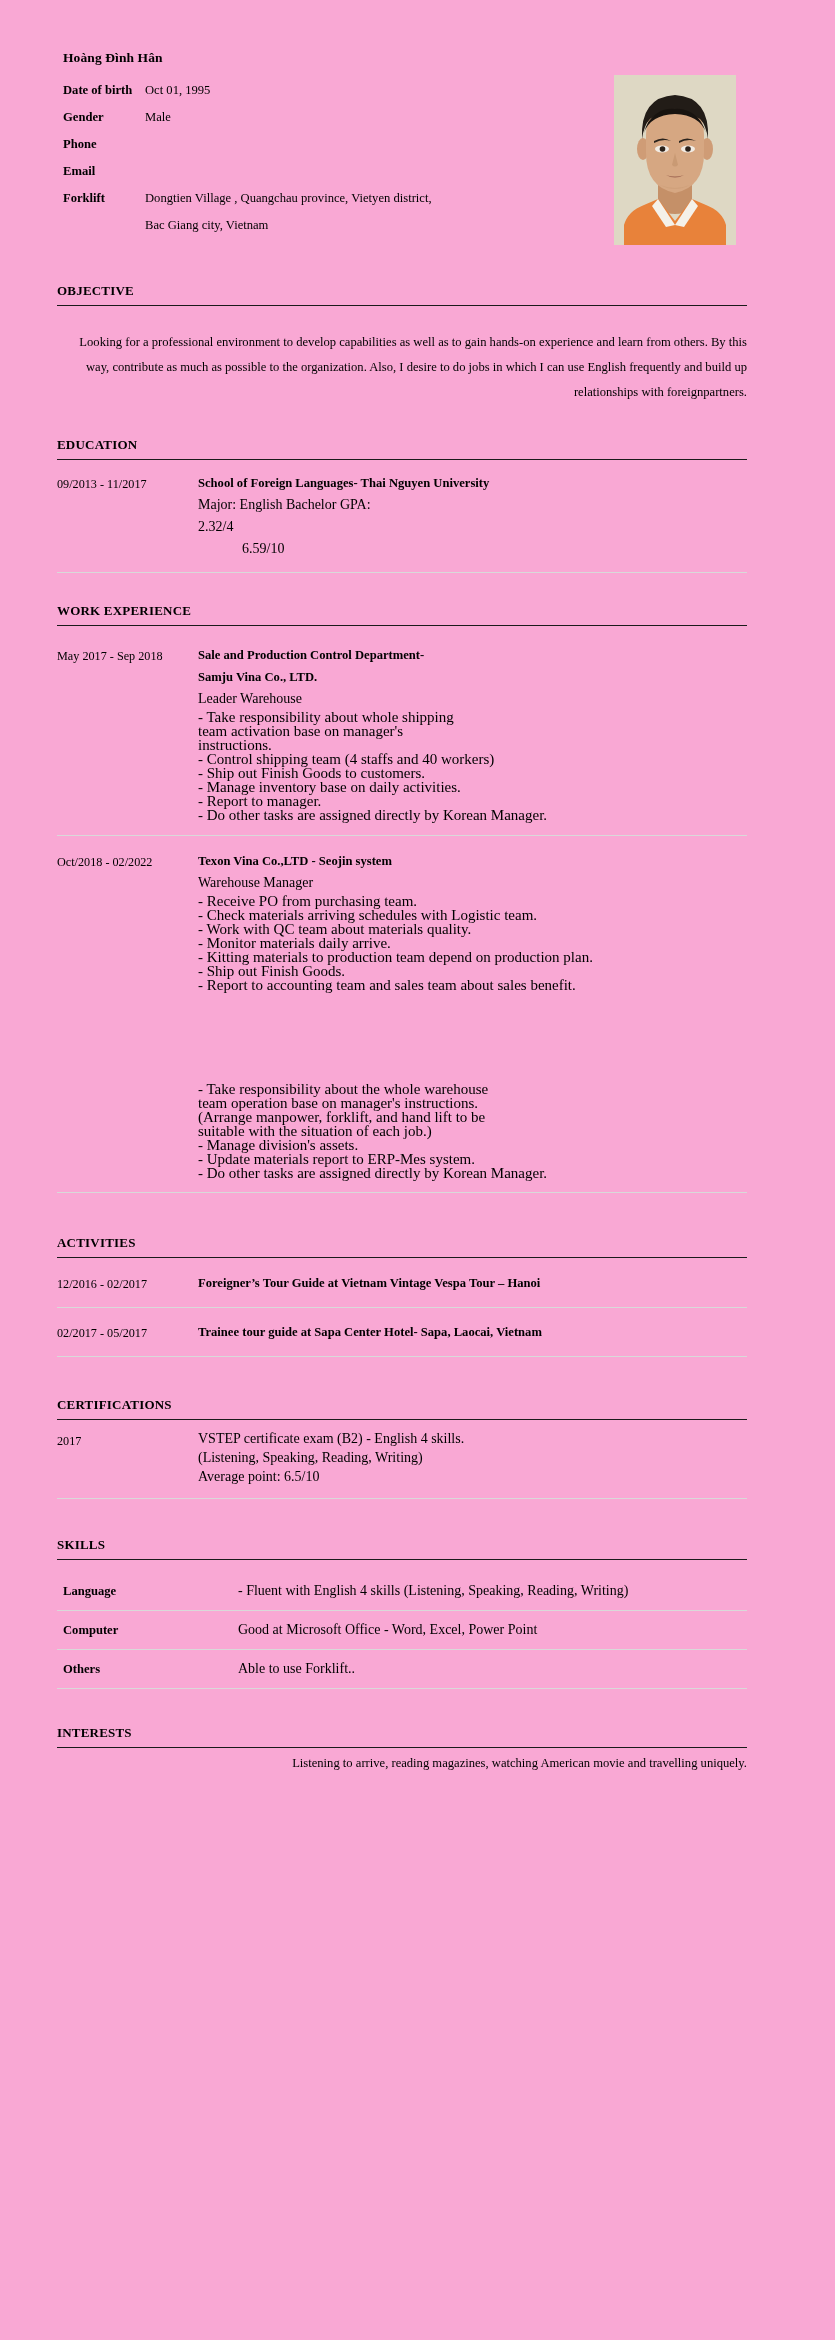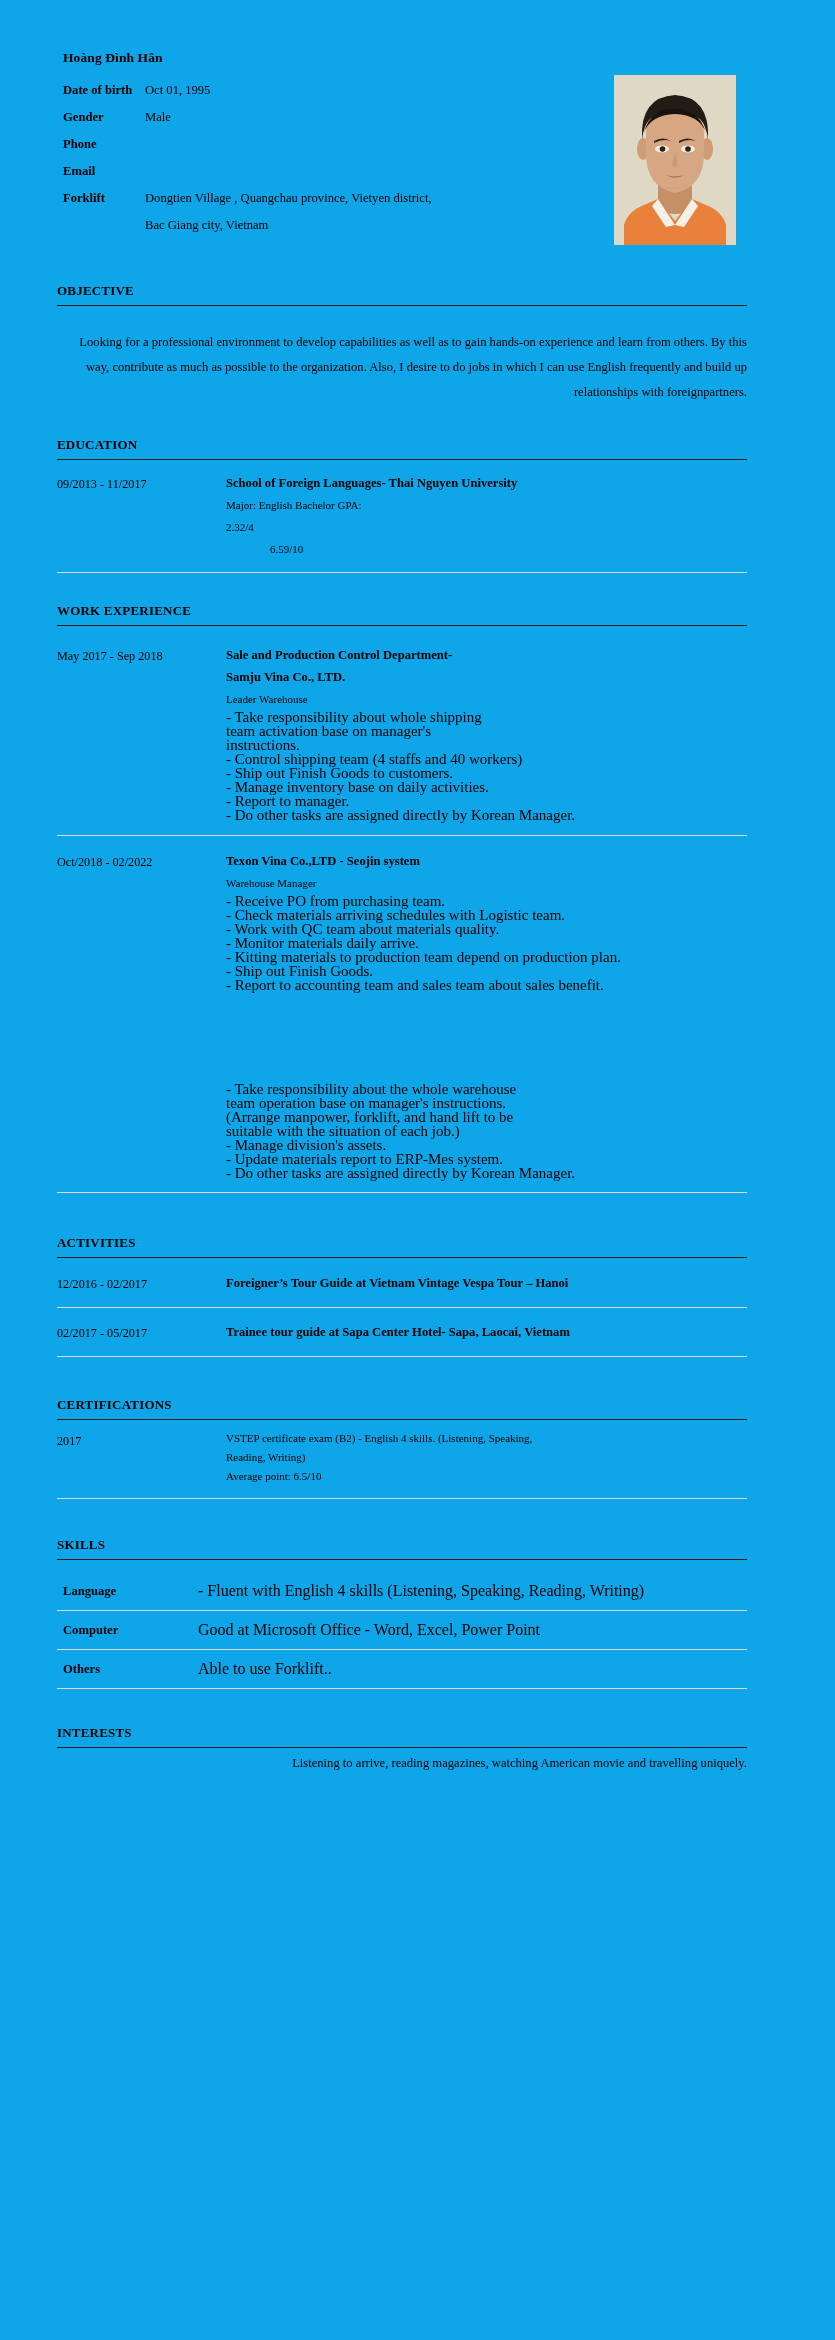--- a/index.html
+++ b/index.html
@@ -13,21 +13,21 @@
     position: relative;
     font-family: "Liberation Serif", "DejaVu Serif", serif;
     color: #000000;
     overflow: hidden;
   }
   .page {
     position: absolute;
     left: 0; top: 0;
     width: 835px;
     height: 2340px;
-    background: #0ea5e9;
+    background: #f9a8d4;
   }
   .content {
     position: absolute;
     left: 57px;
     top: 0;
     width: 690px;
   }
 
   
   .header {
@@ -95,40 +95,39 @@
   .body-text {
     font-size: 12.6px;
     line-height: 25px;
     text-align: right;
   }
 
   
   .row {
     display: flex;
     align-items: flex-start;
-    gap: 28px;
   }
   .row-date {
     width: 141px;
     flex: 0 0 141px;
     font-size: 12.2px;
     line-height: 22px;
     padding-top: 1px;
   }
   .row-main {
     flex: 1 1 auto;
     font-size: 12.4px;
   }
   .entry-title {
     font-weight: bold;
     font-size: 12.6px;
     line-height: 22px;
   }
   .entry-sub {
-    font-size: 11px;
+    font-size: 14px;
     line-height: 22px;
   }
   .bullets { }
   .bullet {
     font-size: 15px;
     line-height: 14px;
   }
   .indent-gpa { padding-left: 44px; }
 
   .skills-row {
@@ -138,22 +137,23 @@
   }
   .skills-label {
     width: 135px;
     flex: 0 0 135px;
     font-weight: bold;
     font-size: 12.6px;
     line-height: 20px;
   }
   .skills-value {
     flex: 1 1 auto;
-    font-size: 16px;
+    font-size: 14px;
     line-height: 20px;
+    margin-left: 40px;
   }
 </style>
 </head>
 <body>
 
 <div class="page">
   <div class="content">
 
     <div class="header">
 

